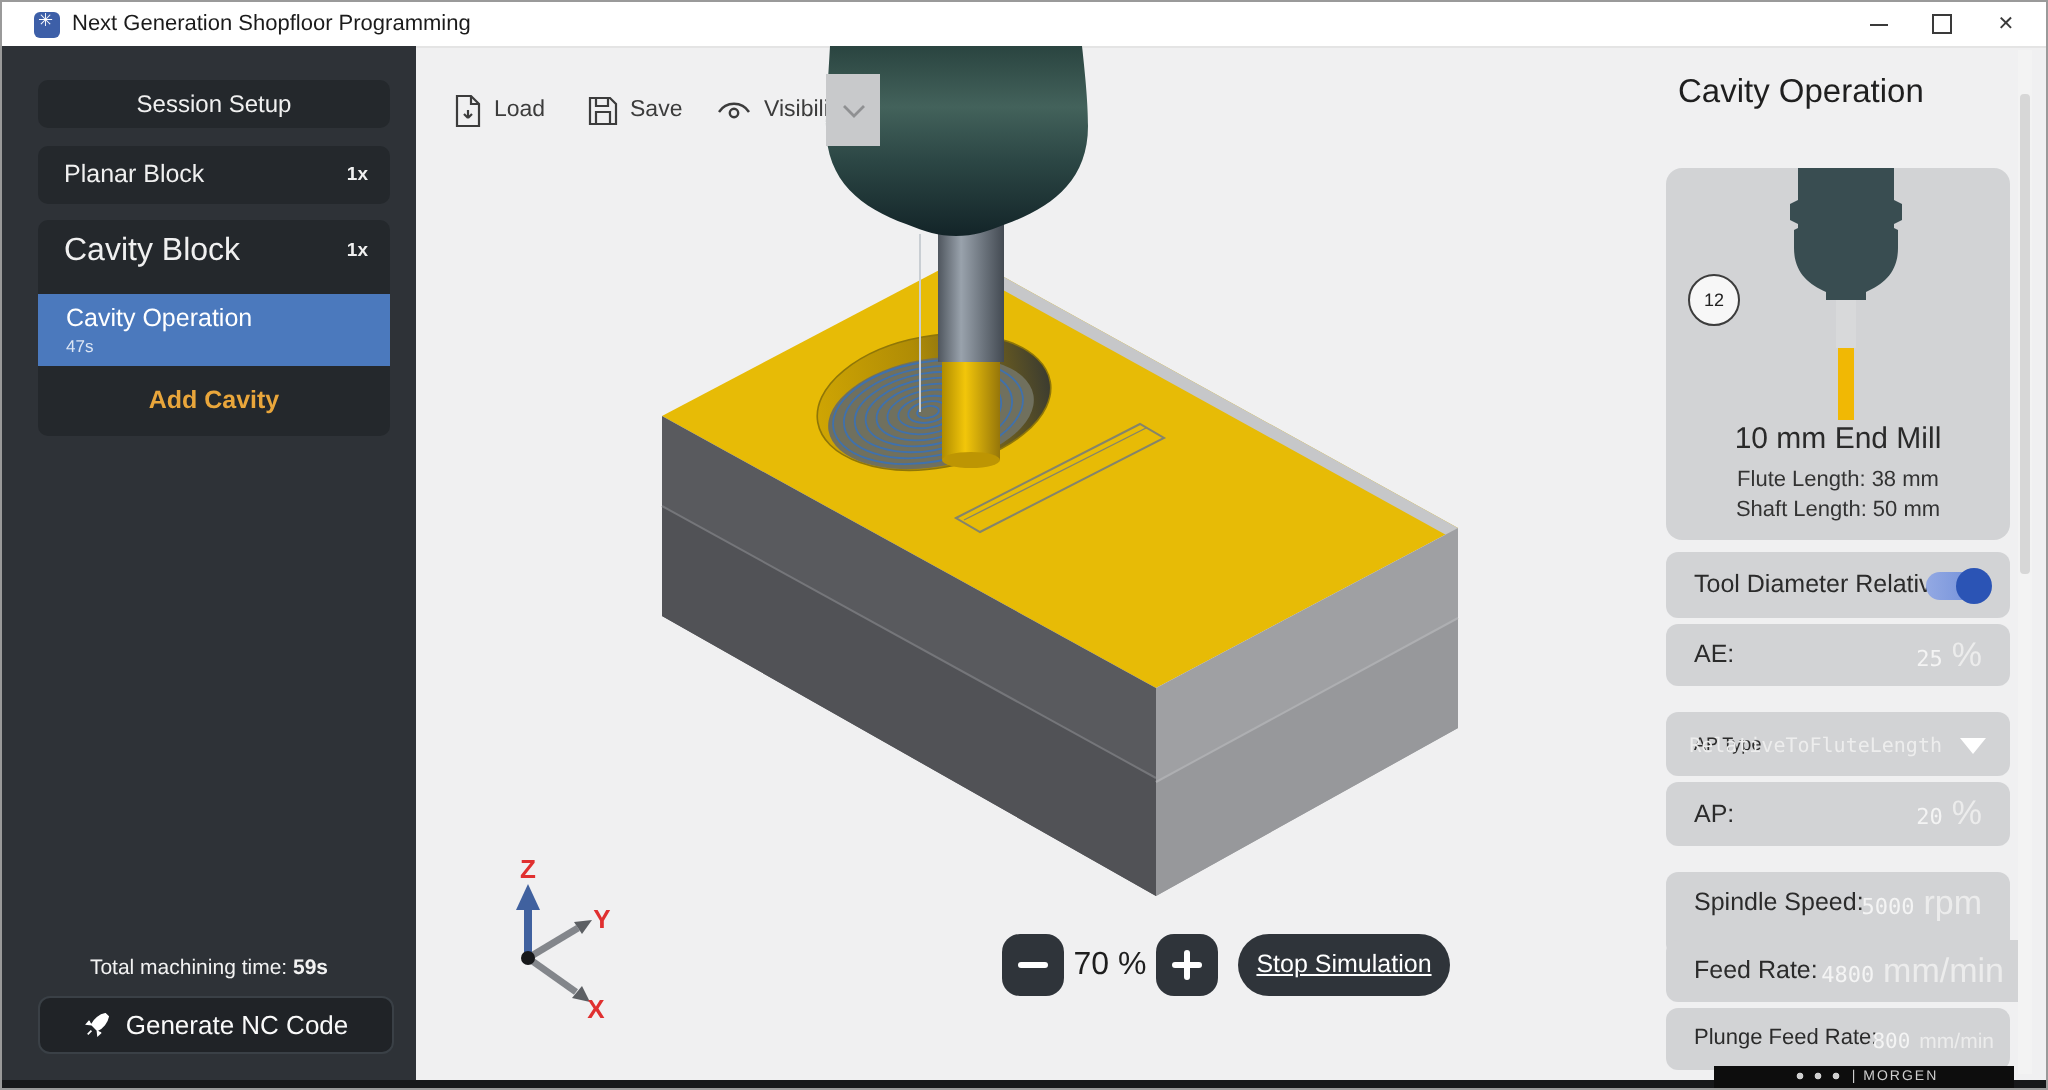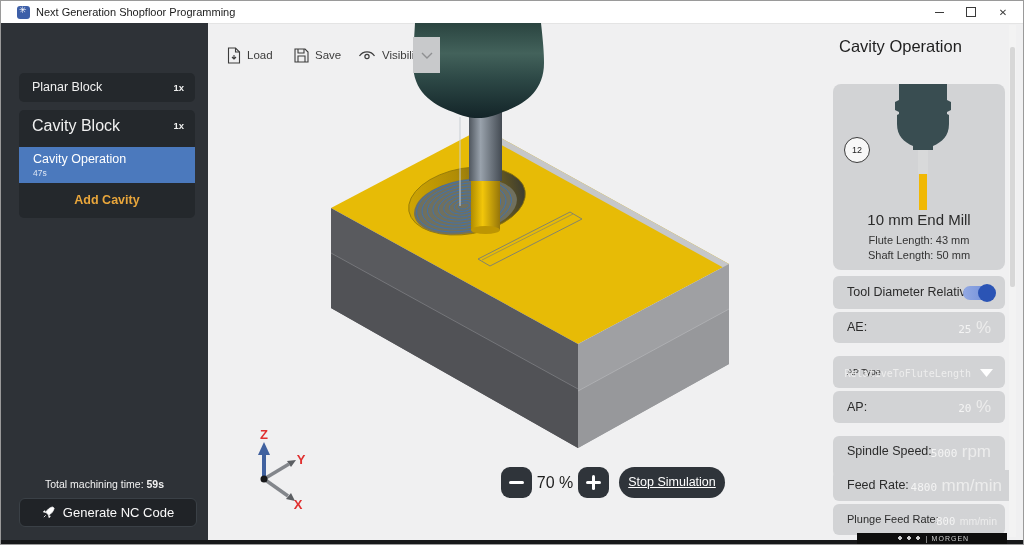--- a/index.html
+++ b/index.html
@@ -107,20 +107,21 @@
           <span class="glyph-min"></span>
         </div>
       <div class="tb-btn">
           <span class="glyph-max"></span>
         </div>
       <div class="tb-btn">✕</div>
     </div>
   </div>
 
   <div class="sidebar">
+    <div class="side-card btn-session">Session Setup</div>
 
     <div class="side-card planar row-item">
       <span class="lbl">Planar Block</span>
       <span class="badge">1x</span>
     </div>
 
     <div class="side-card group">
       <div class="group-head">
         <span class="lbl">Cavity Block</span>
         <span class="badge">1x</span>
@@ -261,21 +262,21 @@
   <div class="panel-title">Cavity Operation</div>
 
   <div class="card tool-card">
     <svg style="position:absolute;left:52px;top:0;" width="76" height="130" viewBox="0 0 76 130">
       <path d="M 14 0 H 62 V 16 L 66 18 V 26 L 62 28 V 30 L 64 31 V 40 C 64 52 57 58 48 62 L 48 66 H 28 L 28 62 C 19 58 12 52 12 40 V 31 L 14 30 V 28 L 10 26 V 18 L 14 16 Z" fill="#394d51"></path>
       <rect x="33" y="66" width="10" height="24" fill="#d8d9da"></rect>
       <rect x="34" y="90" width="8" height="36" fill="#f1b804"></rect>
     </svg>
     <div class="tc-badge">12</div>
     <div class="tc-name">10 mm End Mill</div>
-    <div class="tc-sub1">Flute Length: 43 mm</div>
+    <div class="tc-sub1">Flute Length: 38 mm</div>
     <div class="tc-sub2">Shaft Length: 50 mm</div>
   </div>
 
   <div class="card tdr">
     <span class="lab">Tool Diameter Relative</span>
     <div class="toggle">
         <div class="knob"></div>
       </div>
   </div>
 

